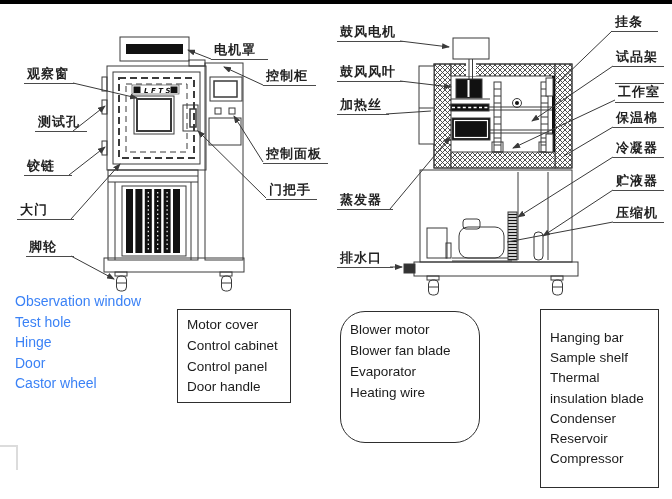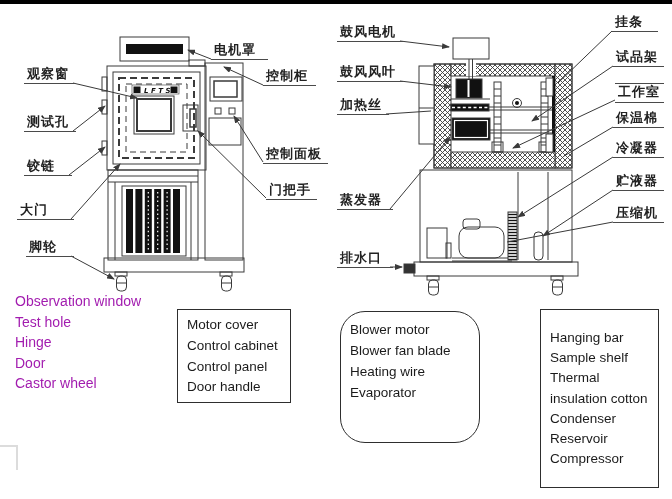--- a/index.html
+++ b/index.html
@@ -5,21 +5,21 @@
   html,body{margin:0;padding:0;background:#fff;}
   #canvas{position:relative;width:672px;height:499px;background:#ffffff;overflow:hidden;
           font-family:"DejaVu Sans","Liberation Sans",sans-serif;}
   #topbar{position:absolute;left:0;top:0;width:672px;height:4px;background:#000;}
   svg{position:absolute;left:0;top:0;}
   .cn-label{position:absolute;font-size:13px;line-height:16px;height:17px;
             color:#222;font-weight:600;letter-spacing:1px;
             border-bottom:1px solid #4a4a4a;white-space:nowrap;padding-left:3px;
             font-family:"DejaVu Sans",sans-serif;}
   .cn-label.overline{border-top:1px solid #4a4a4a;height:18px;}
-  .plain-list{position:absolute;left:15px;top:291px;font-size:14px;color:#a21caf;
+  .plain-list{position:absolute;left:15px;top:291px;font-size:14px;color:#3b82f6;
               line-height:20.6px;font-weight:500;font-family:"Liberation Sans",sans-serif;}
   .legend-box{position:absolute;border:1px solid #2e2e2e;background:#fff;
               font-size:13.5px;color:#1b1b1b;line-height:20.8px;
               font-family:"Liberation Sans",sans-serif;box-sizing:border-box;}
   #box1{left:177px;top:309px;width:114px;height:94px;padding:5px 0 0 9px;}
   #box2{left:340px;top:311px;width:140px;height:132px;padding:7px 0 0 9px;line-height:21px;border-radius:25px;}
   #box3{left:540px;top:309px;width:119px;height:179px;padding:18px 0 0 9px;line-height:20.2px;}
 </style>
 </head>
 <body>
@@ -223,21 +223,21 @@
       <path d="M613,127 L564,156"></path>
       <path d="M613,157 L518,217" marker-end="url(#arr)"></path>
       <path d="M613,190 L543,236" marker-end="url(#arr)"></path>
       <path d="M613,222 L507,242"></path>
     </g>
 
     <path d="M0,446 H17 V470" stroke="#dcdcdc" stroke-width="2" fill="none"></path>
   </svg>
 
   <div class="cn-label" style="left:24px;top:66px;width:49px">观察窗</div>
-  <div class="cn-label" style="left:24px;top:114px;width:49px">测试孔</div>
+  <div class="cn-label" style="left:35px;top:114px;width:49px">测试孔</div>
   <div class="cn-label" style="left:24px;top:158px;width:45px">铰链</div>
   <div class="cn-label" style="left:17px;top:202px;width:54px">大门</div>
   <div class="cn-label" style="left:26px;top:239px;width:45px">脚轮</div>
   <div class="cn-label" style="left:211px;top:42px;width:54px">电机罩</div>
   <div class="cn-label" style="left:263px;top:68px;width:50px">控制柜</div>
   <div class="cn-label" style="left:263px;top:146px;width:62px">控制面板</div>
   <div class="cn-label" style="left:266px;top:182px;width:48px">门把手</div>
 
   <div class="cn-label" style="left:337px;top:24px;width:63px">鼓风电机</div>
   <div class="cn-label" style="left:337px;top:64px;width:63px">鼓风风叶</div>
@@ -263,26 +263,26 @@
   <div id="box1" class="legend-box">
     <div>Motor cover</div>
     <div>Control cabinet</div>
     <div>Control panel</div>
     <div>Door handle</div>
   </div>
 
   <div id="box2" class="legend-box">
     <div>Blower motor</div>
     <div>Blower fan blade</div>
+    <div>Evaporator</div>
     <div>Heating wire</div>
-    <div>Evaporator</div>
   </div>
 
   <div id="box3" class="legend-box">
     <div>Hanging bar</div>
     <div>Sample shelf</div>
     <div>Thermal</div>
-    <div>insulation cotton</div>
+    <div>insulation blade</div>
     <div>Condenser</div>
     <div>Reservoir</div>
     <div>Compressor</div>
   </div>
 </div>
 
 </body></html>

